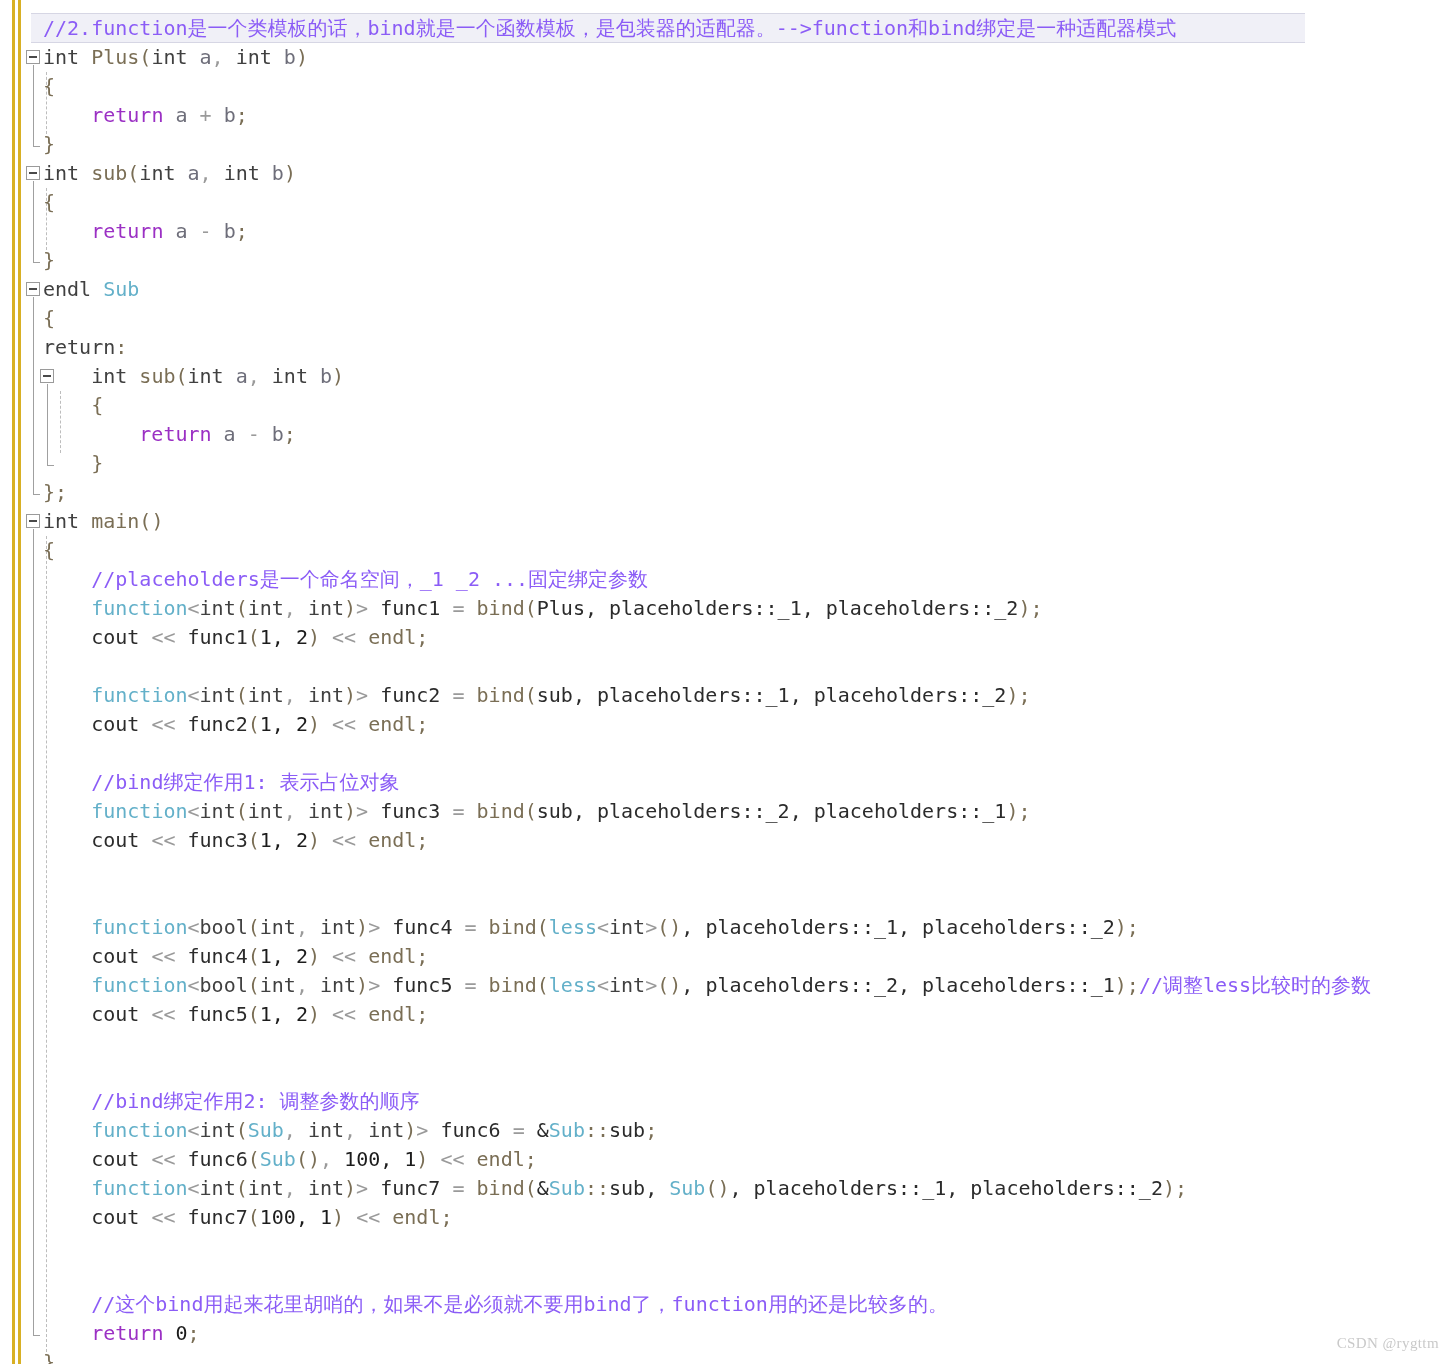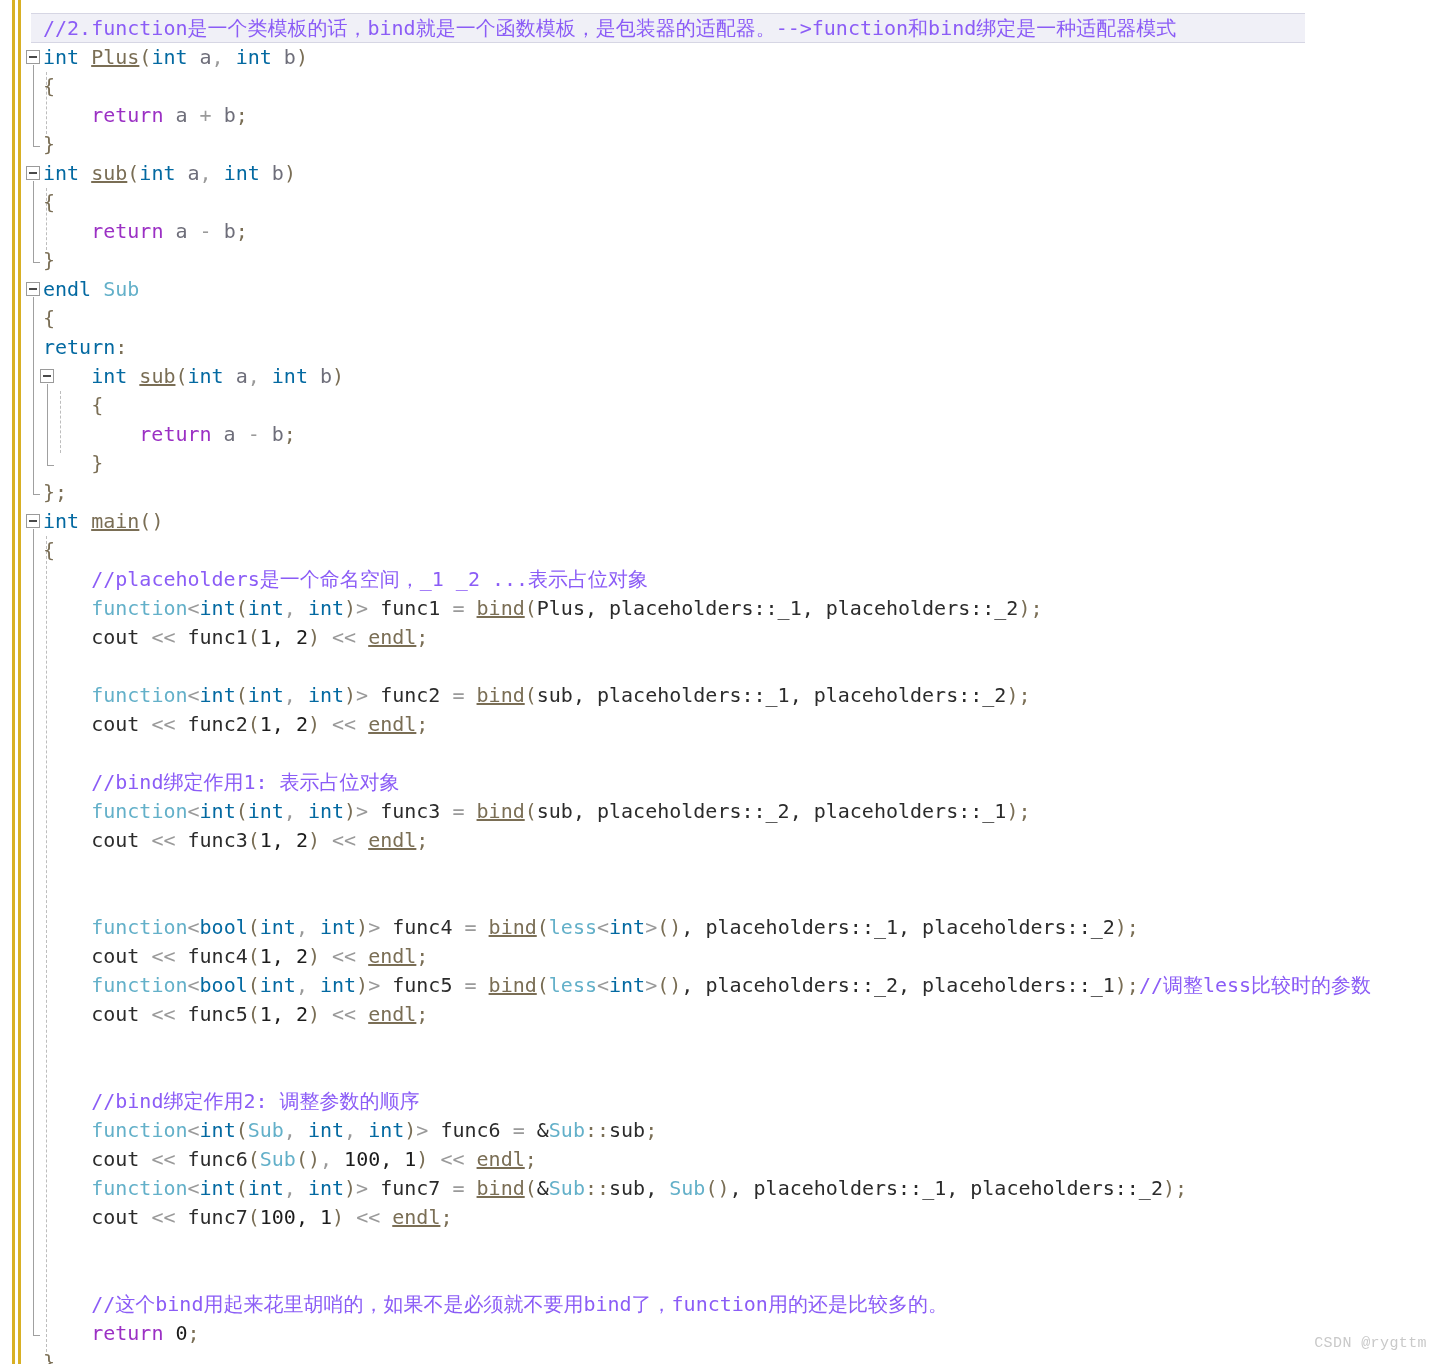--- a/index.html
+++ b/index.html
@@ -40,24 +40,24 @@
     position:absolute;left:31px;top:13px;
     width:1274px;height:30px;
     background:#f0f0f7;
     border-top:1px solid #d6d6e4;
     border-bottom:1px solid #d6d6e4;
     box-sizing:border-box;
   }
 
   
   .cmt   {color:#8b5cf6;}
-  .kw    {color:#0369a1;}          
+  .kw    {color:#404040;}          
   .ret   {color:#9b30c4;}          
   .type  {color:#63b0c9;}          
-  .fn    {color:#7a6e55;text-decoration:underline;}          
+  .fn    {color:#7a6e55;}          
   .id    {color:#2b2b2b;}          
   .op    {color:#9a9a9a;}          
   .par   {color:#7a6e55;}          
   .num   {color:#1c1c1c;}
   .var   {color:#6e6e7a;}
 
   
   .fold{
     position:absolute;width:14px;height:14px;
     border:1px solid #9a9a9a;background:#ffffff;
@@ -75,22 +75,22 @@
   .vfoot{
     position:absolute;height:1px;background:#a0a0a0;
   }
   
   .guide{
     position:absolute;width:0;border-left:1px dashed #bdbdbd;
   }
 
   
   .wm{
-    position:absolute;right:14px;bottom:12px;
-    font-family:Liberation Mono, monospace;
+    position:absolute;right:2px;bottom:12px;
+    font-family:Liberation Serif, serif;
     font-size:15px;color:#c9c9c9;letter-spacing:.4px;
   }
 </style>
 </head>
 <body>
 
 <div id="editor">
 
   <div class="changebar"></div>
   <div class="changebar2"></div>
@@ -132,21 +132,21 @@
       <div class="line" style="top: 275px;"><span class="txt"><span class="kw">endl</span><span class="id"> </span><span class="type">Sub</span></span></div>
       <div class="line" style="top: 304px;"><span class="txt"><span class="par">{</span></span></div>
       <div class="line" style="top: 333px;"><span class="txt"><span class="kw">return</span><span class="par">:</span></span></div>
       <div class="line" style="top: 362px;"><span class="txt"><span class="id">    </span><span class="kw">int</span><span class="id"> </span><span class="fn">sub</span><span class="par">(</span><span class="kw">int</span><span class="var"> a</span><span class="op">, </span><span class="kw">int</span><span class="var"> b</span><span class="par">)</span></span></div>
       <div class="line" style="top: 391px;"><span class="txt"><span class="par">    {</span></span></div>
       <div class="line" style="top: 420px;"><span class="txt"><span class="id">        </span><span class="ret">return</span><span class="var"> a </span><span class="op">-</span><span class="var"> b</span><span class="par">;</span></span></div>
       <div class="line" style="top: 449px;"><span class="txt"><span class="par">    }</span></span></div>
       <div class="line" style="top: 478px;"><span class="txt"><span class="par">};</span></span></div>
       <div class="line" style="top: 507px;"><span class="txt"><span class="kw">int</span><span class="id"> </span><span class="fn">main</span><span class="par">()</span></span></div>
       <div class="line" style="top: 536px;"><span class="txt"><span class="par">{</span></span></div>
-      <div class="line" style="top: 565px;"><span class="txt"><span class="id">    </span><span class="cmt">//placeholders是一个命名空间，_1 _2 ...表示占位对象</span></span></div>
+      <div class="line" style="top: 565px;"><span class="txt"><span class="id">    </span><span class="cmt">//placeholders是一个命名空间，_1 _2 ...固定绑定参数</span></span></div>
       <div class="line" style="top: 594px;"><span class="txt"><span class="id">    </span><span class="type">function</span><span class="op">&lt;</span><span class="kw">int</span><span class="par">(</span><span class="kw">int</span><span class="op">, </span><span class="kw">int</span><span class="par">)</span><span class="op">&gt;</span><span class="id"> func1 </span><span class="op">=</span><span class="id"> </span><span class="fn">bind</span><span class="par">(</span><span class="id">Plus, placeholders::_1, placeholders::_2</span><span class="par">)</span><span class="par">;</span></span></div>
       <div class="line" style="top: 623px;"><span class="txt"><span class="id">    </span><span class="id">cout </span><span class="op">&lt;&lt;</span><span class="id"> func1</span><span class="par">(</span><span class="num">1, 2</span><span class="par">)</span><span class="id"> </span><span class="op">&lt;&lt;</span><span class="id"> </span><span class="fn">endl</span><span class="par">;</span></span></div>
       <div class="line" style="top: 652px;"><span class="txt">&nbsp;</span></div>
       <div class="line" style="top: 681px;"><span class="txt"><span class="id">    </span><span class="type">function</span><span class="op">&lt;</span><span class="kw">int</span><span class="par">(</span><span class="kw">int</span><span class="op">, </span><span class="kw">int</span><span class="par">)</span><span class="op">&gt;</span><span class="id"> func2 </span><span class="op">=</span><span class="id"> </span><span class="fn">bind</span><span class="par">(</span><span class="id">sub, placeholders::_1, placeholders::_2</span><span class="par">)</span><span class="par">;</span></span></div>
       <div class="line" style="top: 710px;"><span class="txt"><span class="id">    </span><span class="id">cout </span><span class="op">&lt;&lt;</span><span class="id"> func2</span><span class="par">(</span><span class="num">1, 2</span><span class="par">)</span><span class="id"> </span><span class="op">&lt;&lt;</span><span class="id"> </span><span class="fn">endl</span><span class="par">;</span></span></div>
       <div class="line" style="top: 739px;"><span class="txt">&nbsp;</span></div>
       <div class="line" style="top: 768px;"><span class="txt"><span class="id">    </span><span class="cmt">//bind绑定作用1: 表示占位对象</span></span></div>
       <div class="line" style="top: 797px;"><span class="txt"><span class="id">    </span><span class="type">function</span><span class="op">&lt;</span><span class="kw">int</span><span class="par">(</span><span class="kw">int</span><span class="op">, </span><span class="kw">int</span><span class="par">)</span><span class="op">&gt;</span><span class="id"> func3 </span><span class="op">=</span><span class="id"> </span><span class="fn">bind</span><span class="par">(</span><span class="id">sub, placeholders::_2, placeholders::_1</span><span class="par">)</span><span class="par">;</span></span></div>
       <div class="line" style="top: 826px;"><span class="txt"><span class="id">    </span><span class="id">cout </span><span class="op">&lt;&lt;</span><span class="id"> func3</span><span class="par">(</span><span class="num">1, 2</span><span class="par">)</span><span class="id"> </span><span class="op">&lt;&lt;</span><span class="id"> </span><span class="fn">endl</span><span class="par">;</span></span></div>
       <div class="line" style="top: 855px;"><span class="txt">&nbsp;</span></div>

